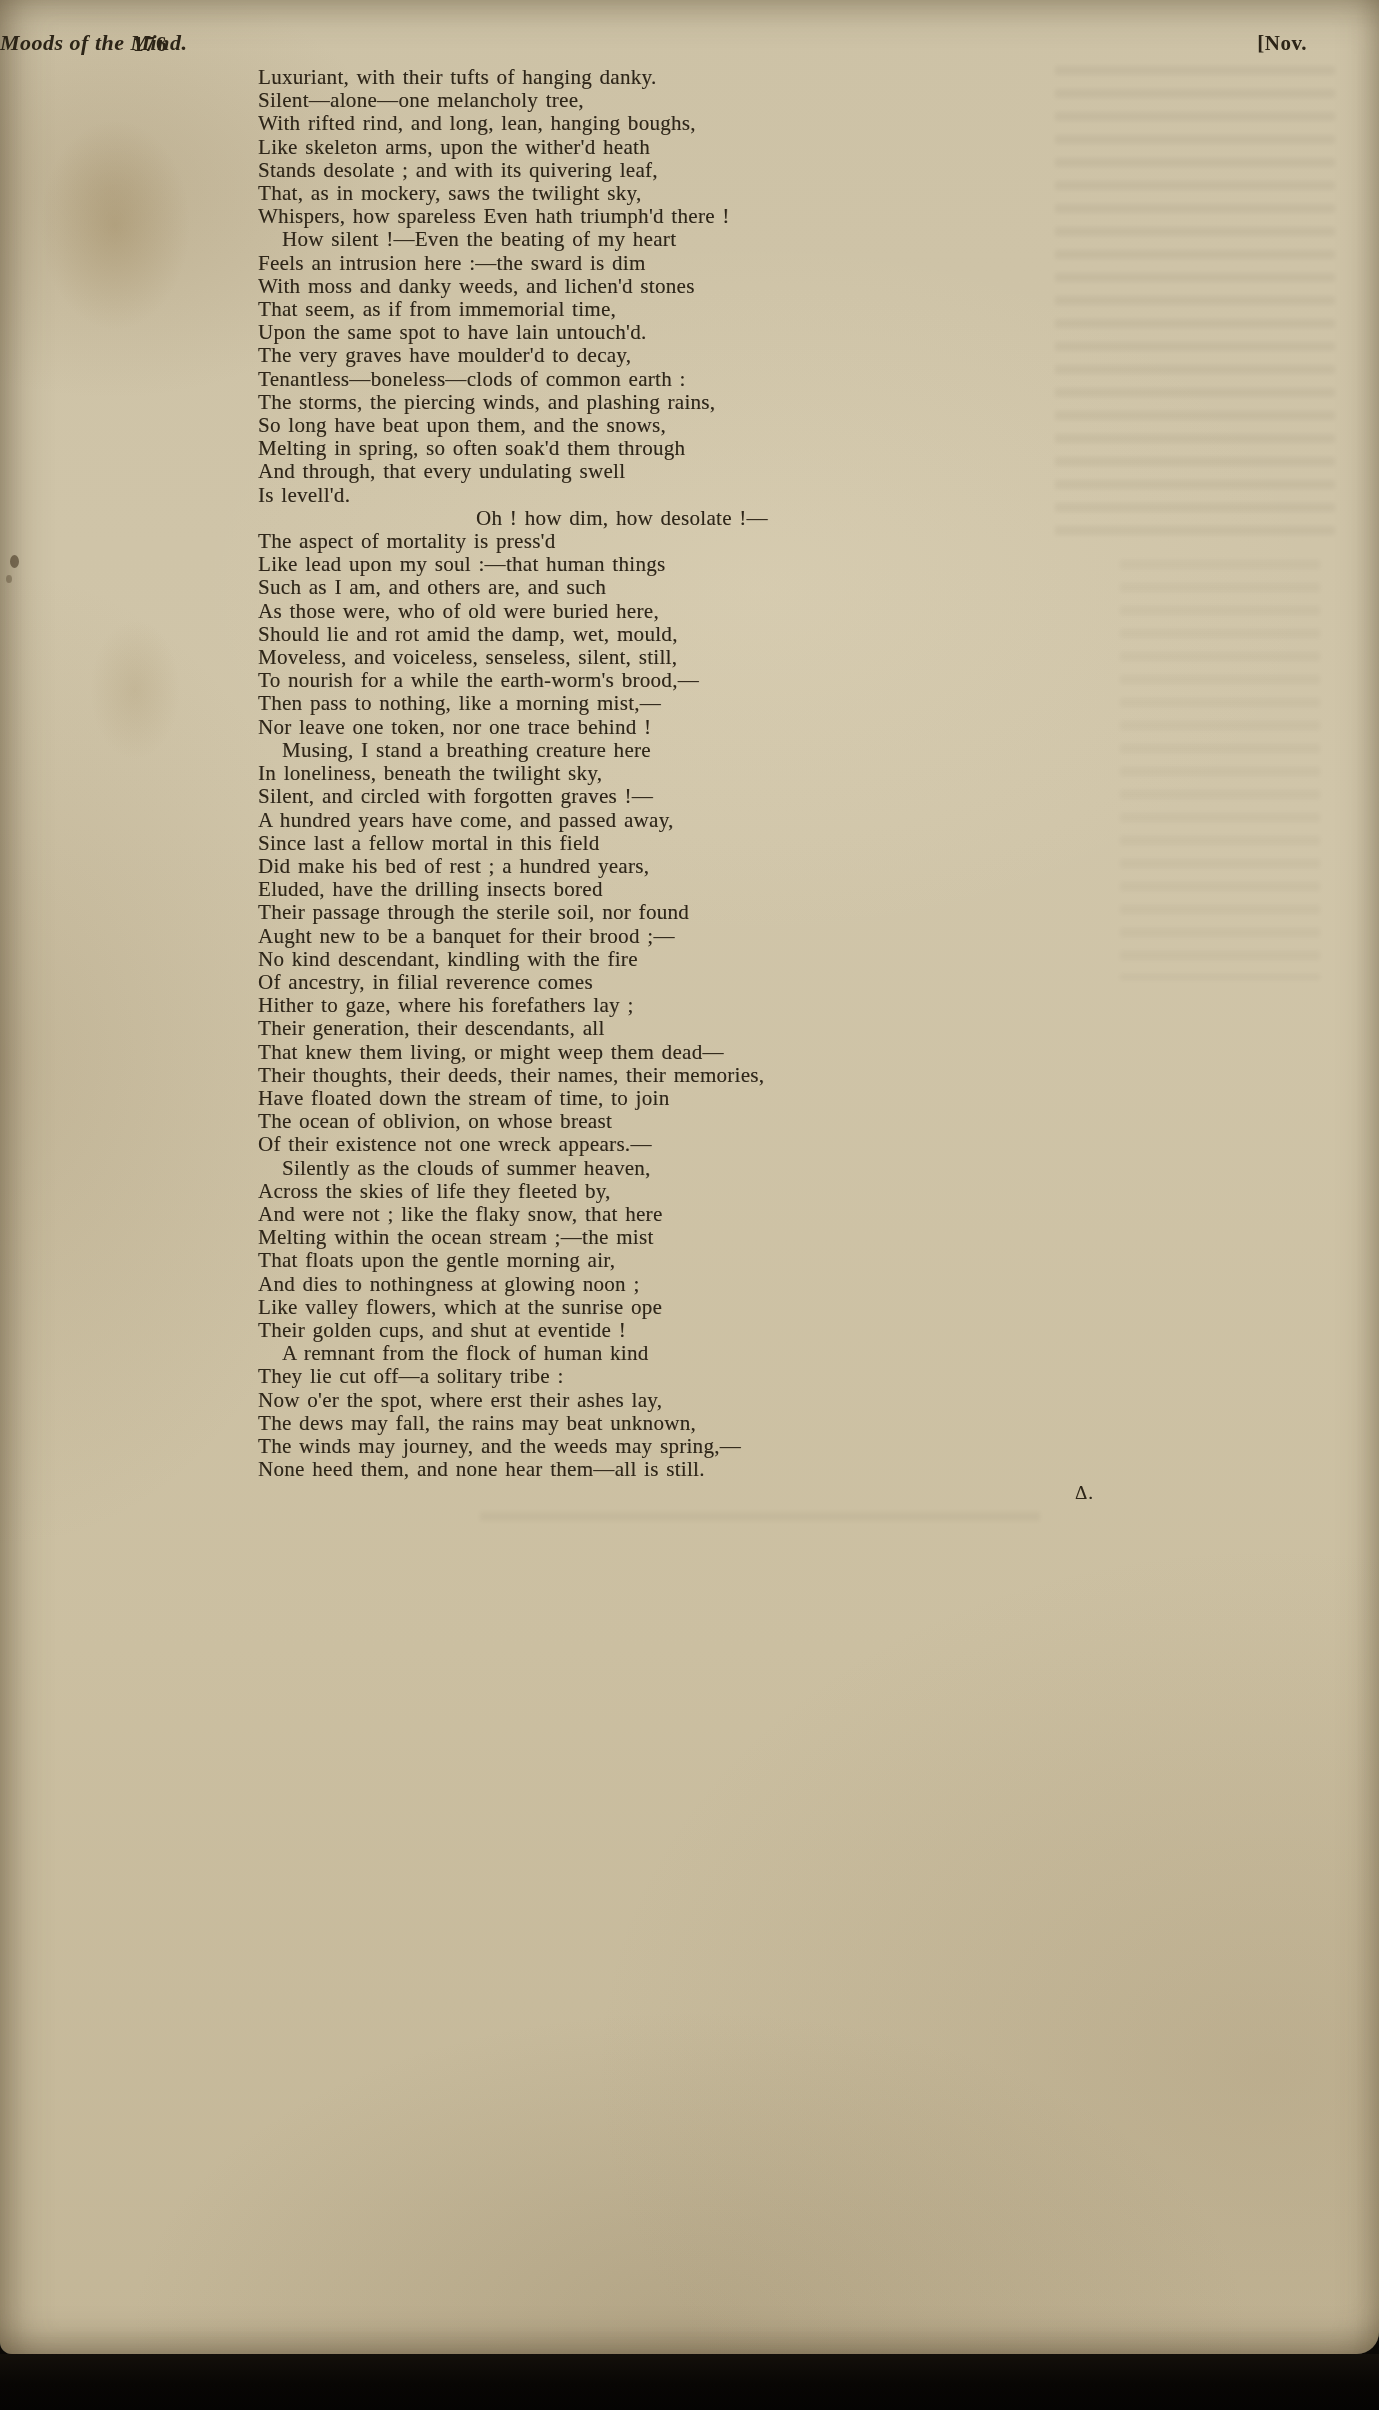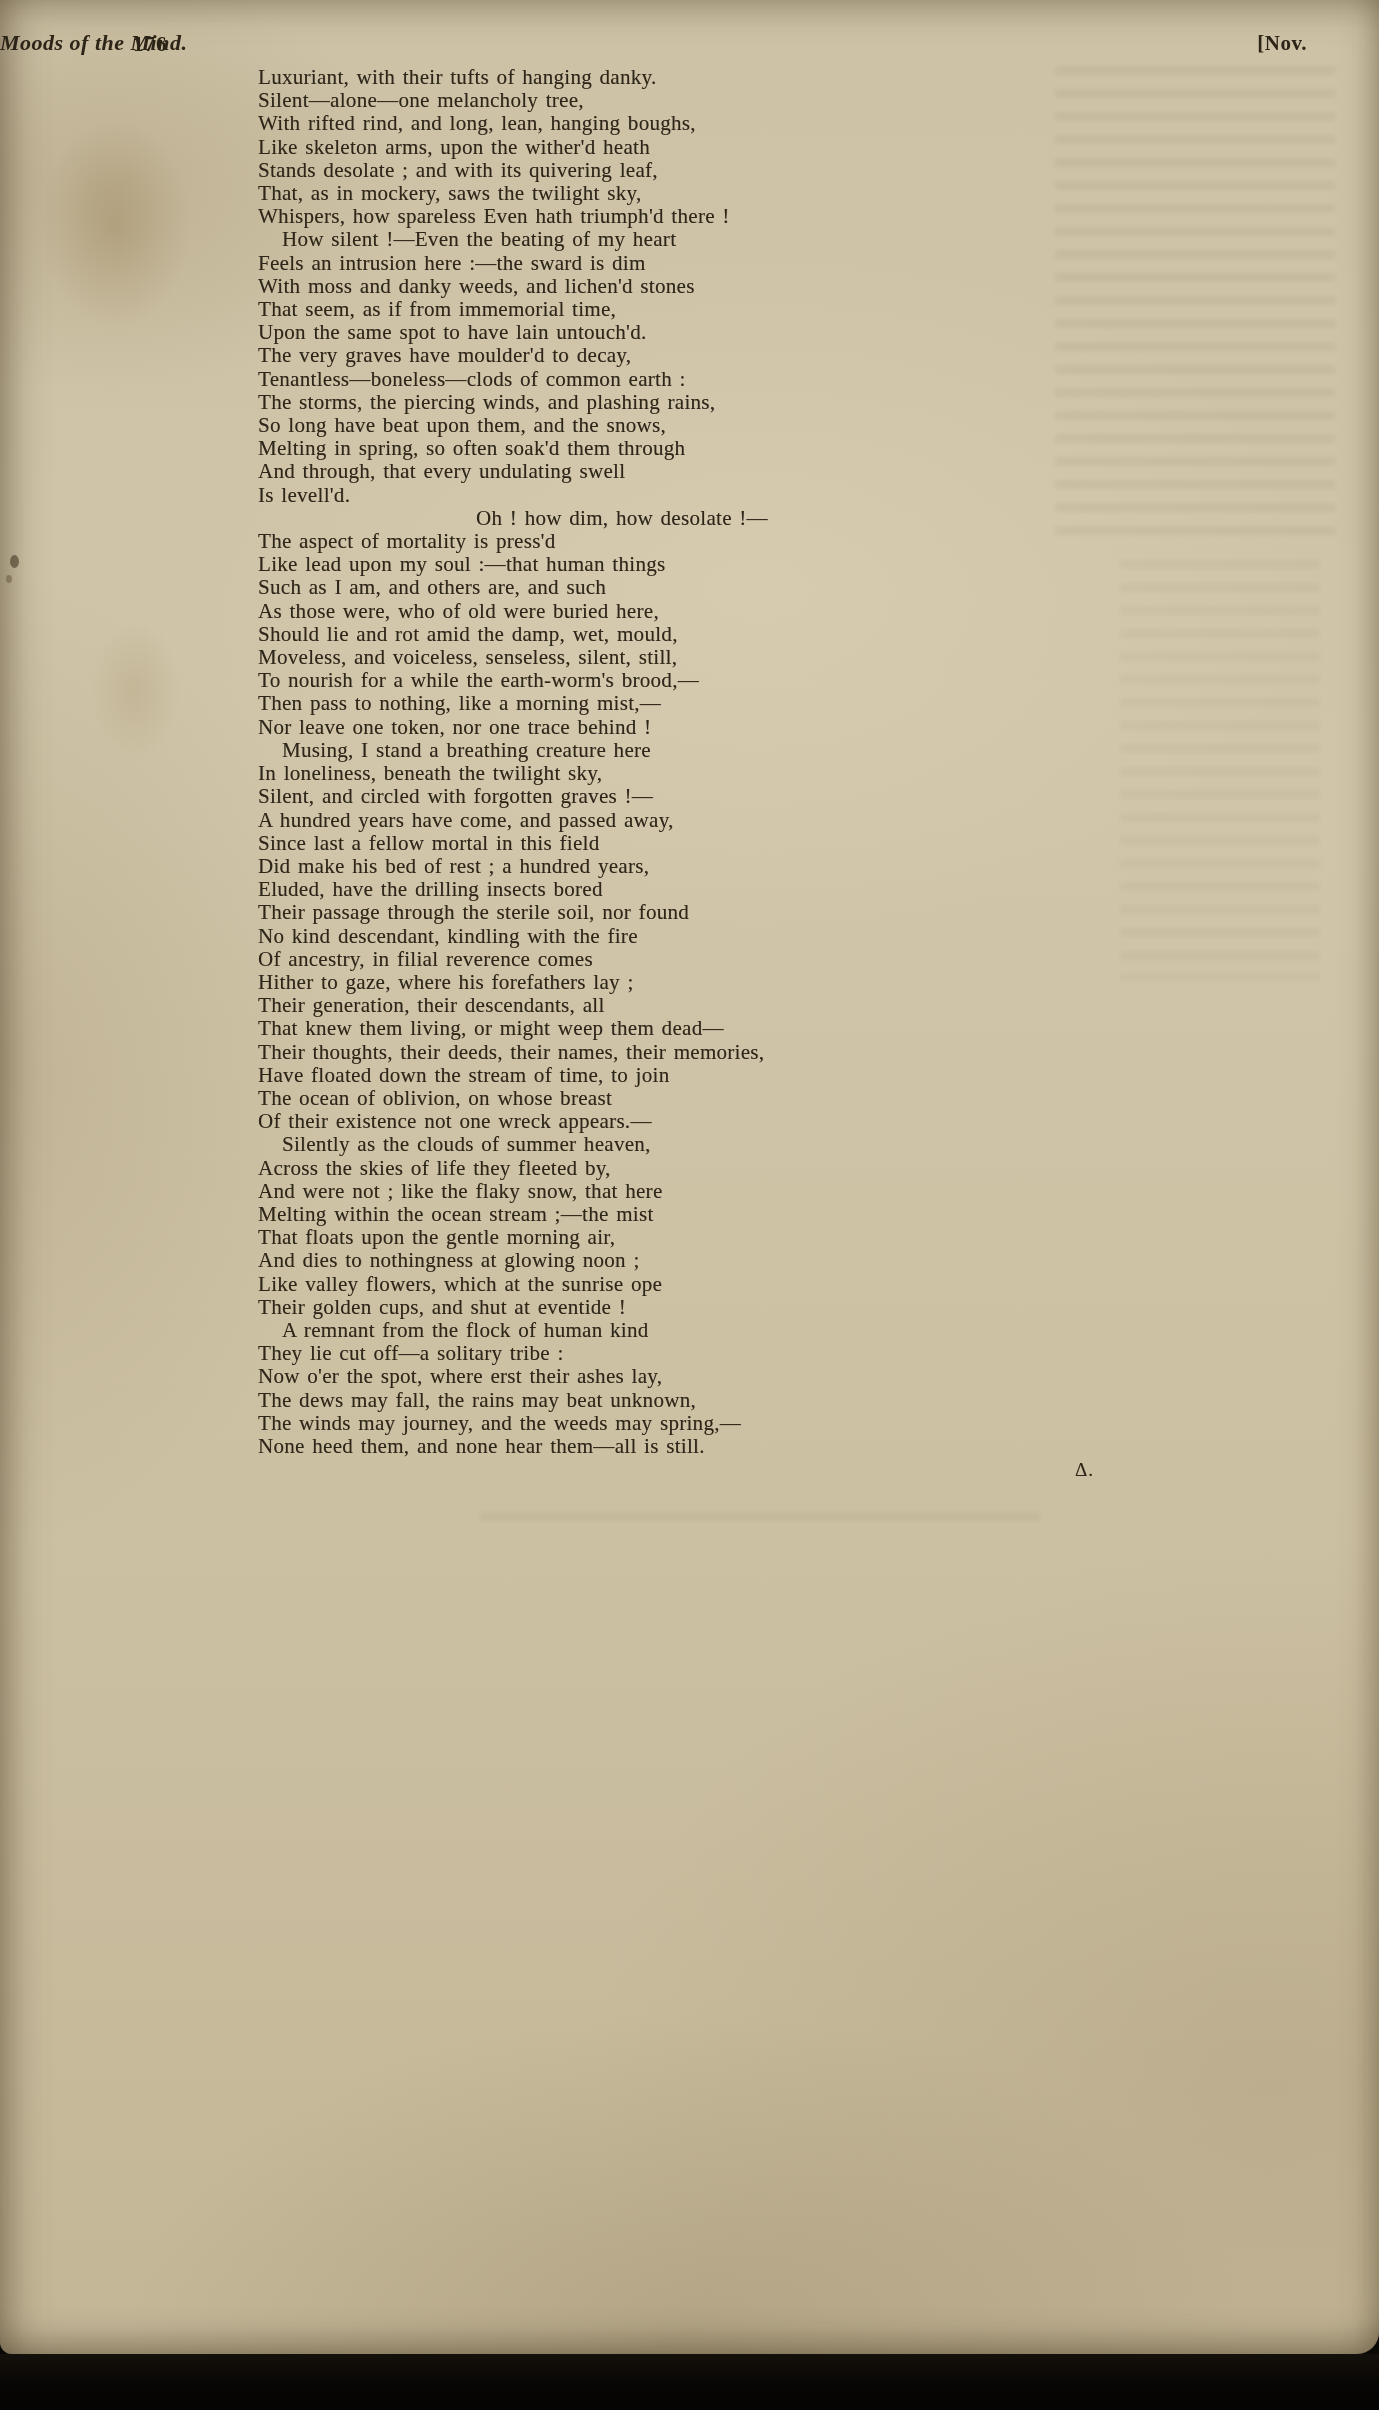--- a/index.html
+++ b/index.html
@@ -150,20 +150,21 @@
         <div class="line in0">Then pass to nothing, like a morning mist,—</div>
         <div class="line in0">Nor leave one token, nor one trace behind !</div>
         <div class="line in1">Musing, I stand a breathing creature here</div>
         <div class="line in0">In loneliness, beneath the twilight sky,</div>
         <div class="line in0">Silent, and circled with forgotten graves !—</div>
         <div class="line in0">A hundred years have come, and passed away,</div>
         <div class="line in0">Since last a fellow mortal in this field</div>
         <div class="line in0">Did make his bed of rest ; a hundred years,</div>
         <div class="line in0">Eluded, have the drilling insects bored</div>
         <div class="line in0">Their passage through the sterile soil, nor found</div>
+        <div class="line in0">Aught new to be a banquet for their brood ;—</div>
         <div class="line in0">No kind descendant, kindling with the fire</div>
         <div class="line in0">Of ancestry, in filial reverence comes</div>
         <div class="line in0">Hither to gaze, where his forefathers lay ;</div>
         <div class="line in0">Their generation, their descendants, all</div>
         <div class="line in0">That knew them living, or might weep them dead—</div>
         <div class="line in0">Their thoughts, their deeds, their names, their memories,</div>
         <div class="line in0">Have floated down the stream of time, to join</div>
         <div class="line in0">The ocean of oblivion, on whose breast</div>
         <div class="line in0">Of their existence not one wreck appears.—</div>
         <div class="line in1">Silently as the clouds of summer heaven,</div>

